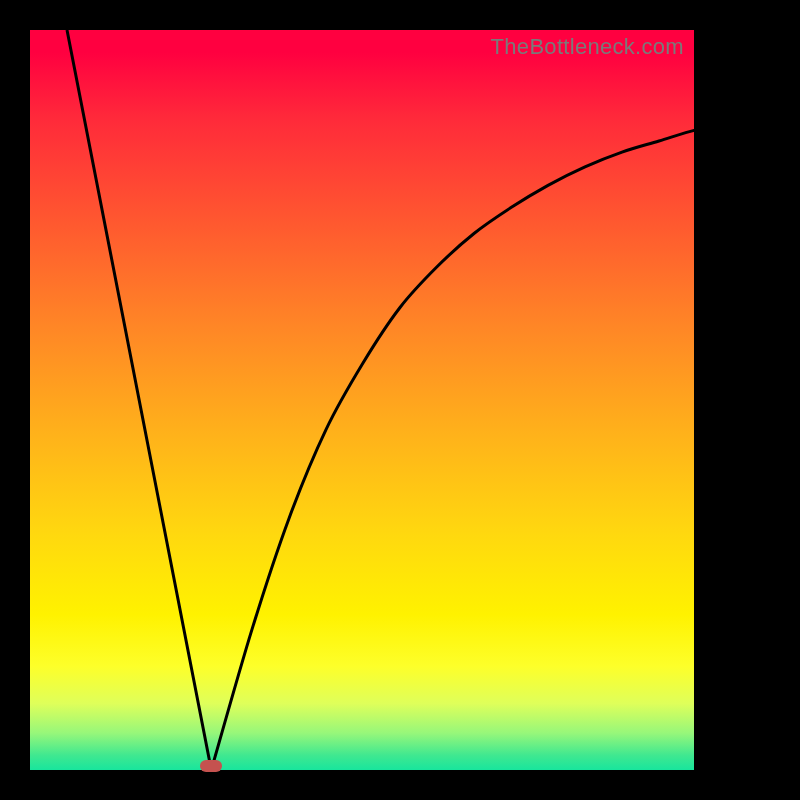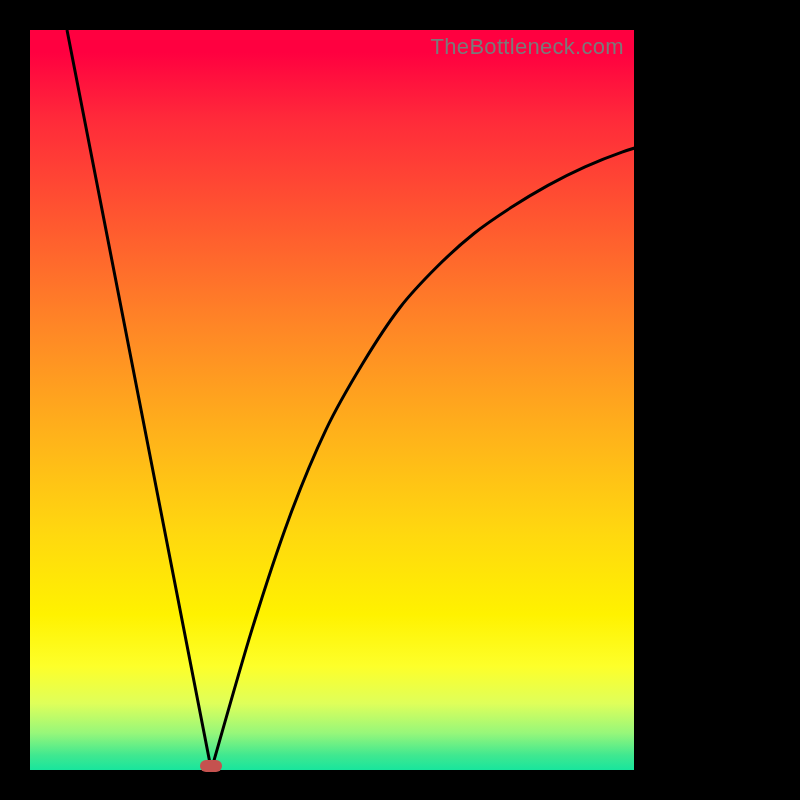--- a/index.html
+++ b/index.html
@@ -14,21 +14,21 @@
   .frame {
     position: relative;
     width: 800px;
     height: 800px;
     background: #000;
   }
   .plot {
     position: absolute;
     left: 30px;
     top: 30px;
-    width: 604px;
+    width: 664px;
     height: 740px;
     background: linear-gradient(
       to bottom,
       #ff0040 0%,
       #ff0040 3%,
       #ff2a3a 12%,
       #ff5530 25%,
       #ff8626 40%,
       #ffb31a 55%,
       #ffd80f 68%,

